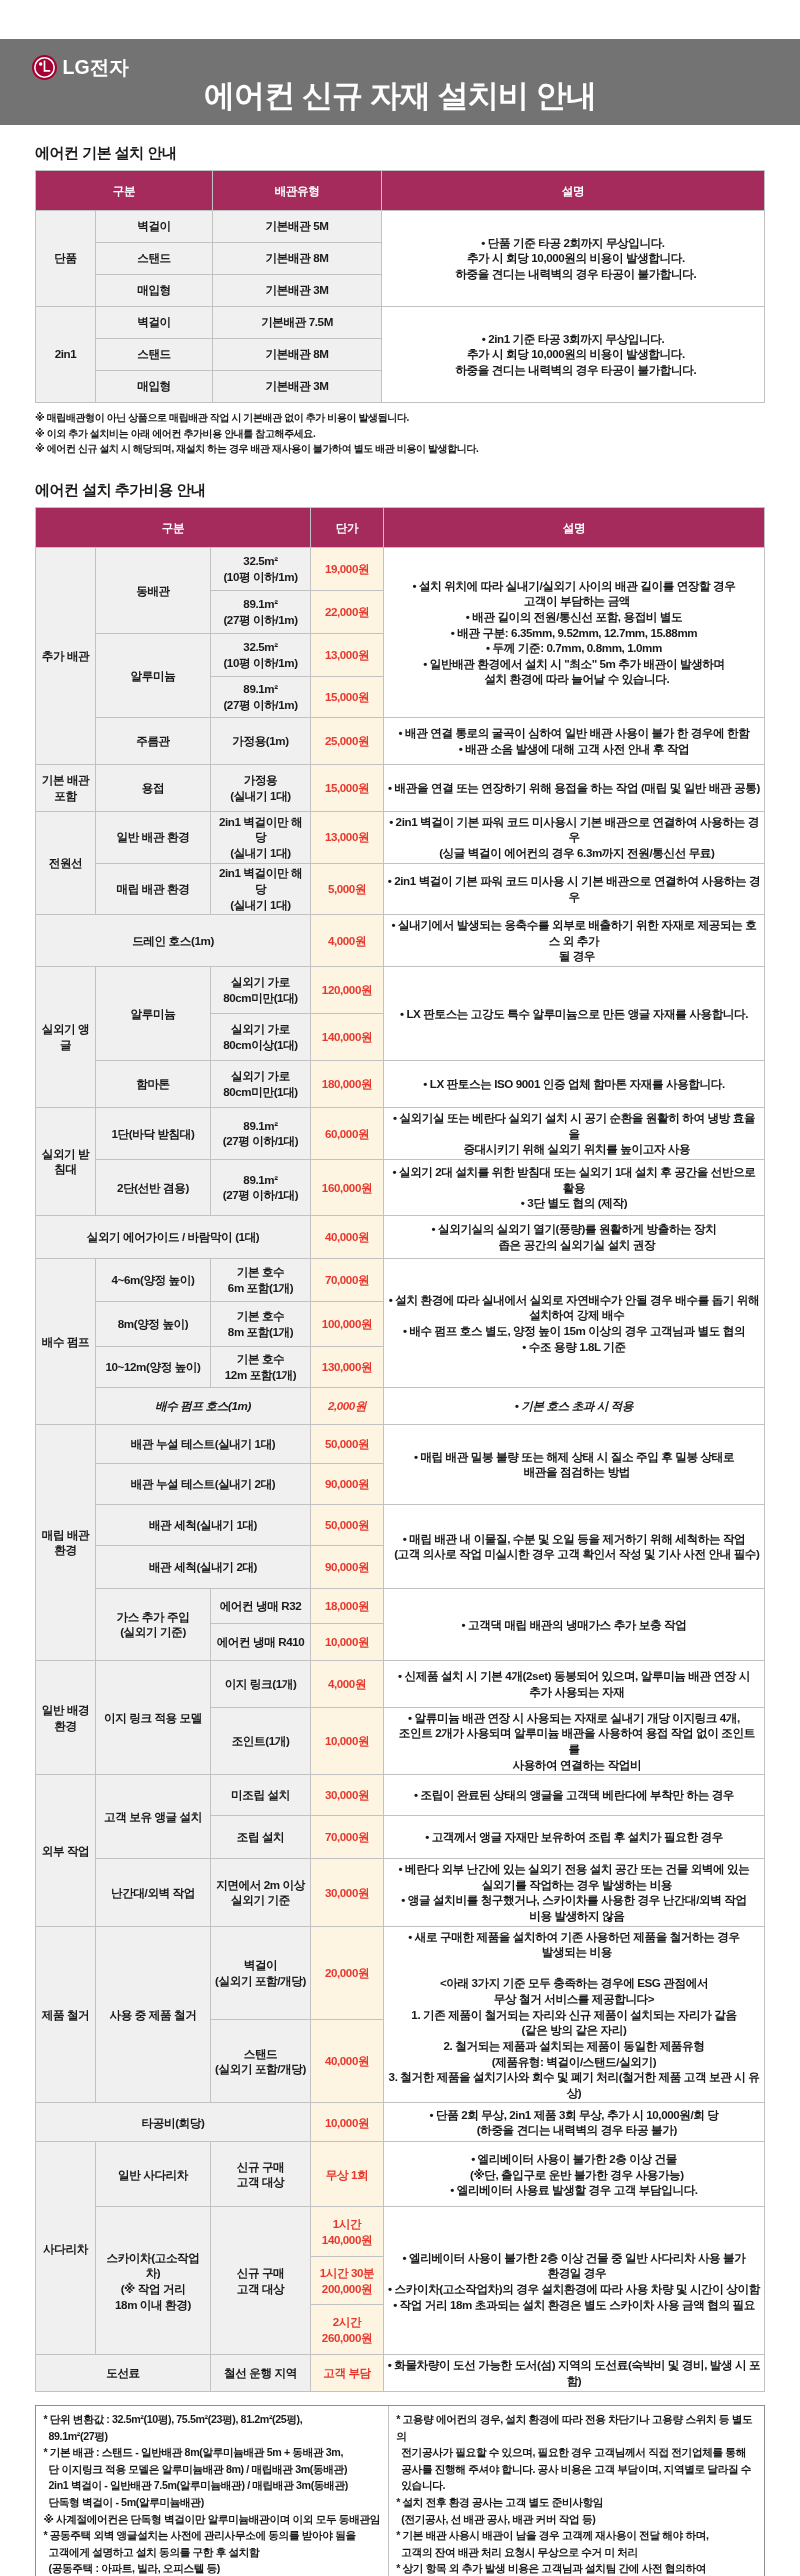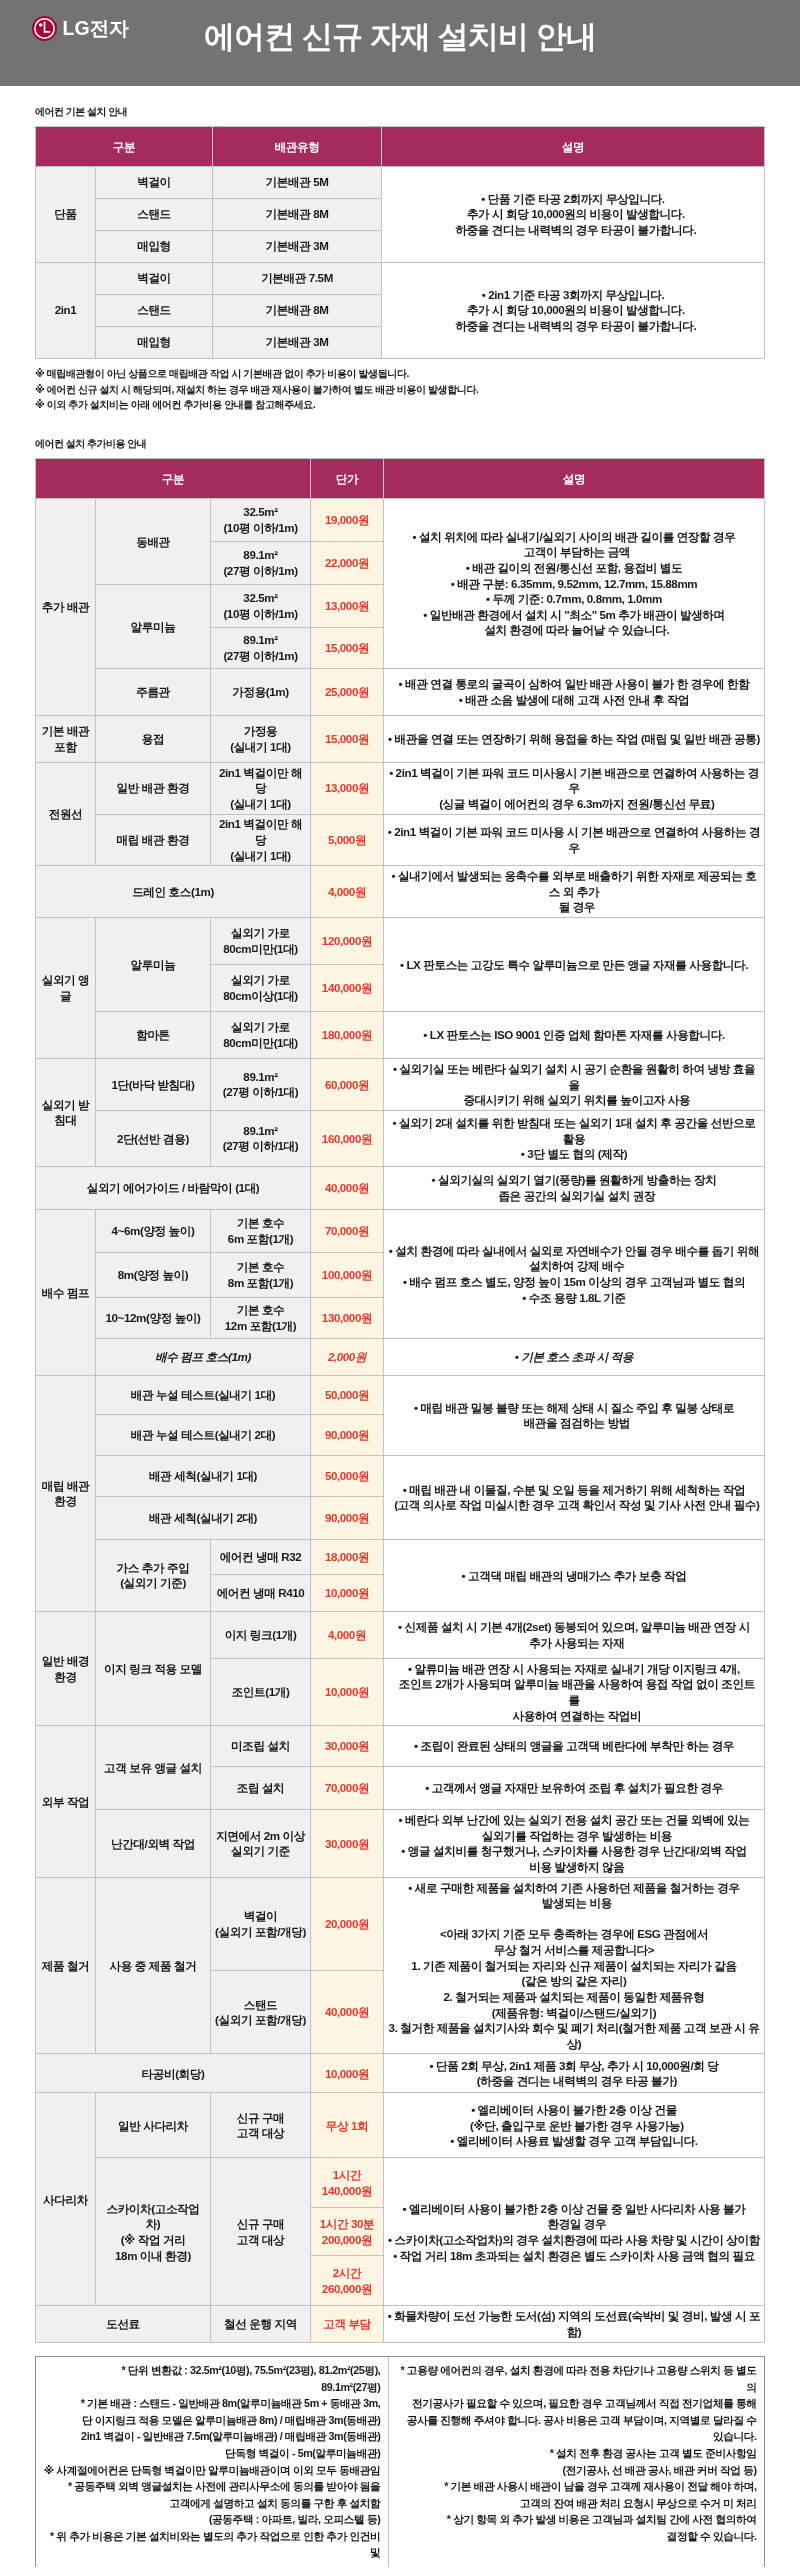--- a/index.html
+++ b/index.html
@@ -1,35 +1,35 @@
 <!DOCTYPE html>
 <html style="font-size:15px"><head>
 <meta charset="utf-8">
 <style>
   html,body{margin:0;padding:0;background:#ffffff;}
   body{width:800px;font-family:"Liberation Sans","DejaVu Sans",sans-serif;color:#1a1a1a;}
   .topbar{background:#737373;height:86px;position:relative;}
   .logo{position:absolute;left:32px;top:15px;display:flex;align-items:center;gap:5.6px;color:#fff;font-weight:700;font-size:19.5px;}
-  .page-title{color:#ffffff;font-size:31px;font-weight:700;text-align:center;padding-top:16px;letter-spacing:-0.9px;}
+  .page-title{color:#ffffff;font-size:31px;font-weight:700;text-align:center;padding-top:36px;letter-spacing:-0.9px;margin-top:39px;}
   .content{padding:0 35px 0 35px;}
-  .sec-title{font-size:10px;font-weight:700;margin:18.6px 0 7.4px 0;letter-spacing:-0.5px;}
+  .sec-title{font-size:15px;font-weight:700;margin:18.6px 0 7.4px 0;letter-spacing:-0.5px;}
   table.tbl{border-collapse:collapse;width:100%;table-layout:fixed;border:1.4px solid #8f8f8f;}
   table.tbl th,table.tbl td{border:0.9px solid #c2c2c2;text-align:center;vertical-align:middle;
     font-size:11.6px;font-weight:600;padding:1.9px 3.7px;line-height:1.35;letter-spacing:-0.4px;overflow:hidden;}
   th.c-head{background:#a42b5b;color:#ffffff;font-size:13px;font-weight:700;height:35px;}
   td.c-label{background:#f0f0f0;}
   td.c-price{background:#fdf5e1;color:#e8382d;font-weight:700;}
   td.c-desc{background:#ffffff;text-align:left;padding:3.7px 7.4px;}
   td.c-desc div{white-space:pre-wrap;}
   tr.sep td{border-top:1.4px solid #9a9a9a;}
   .notes{font-size:10px;font-weight:700;line-height:1.55;margin:7.4px 0 1.9px 0;letter-spacing:-0.4px;}
   .footbox{display:flex;border:1.4px solid #8f8f8f;border-bottom:none;margin-top:13px;
     font-size:10.7px;font-weight:600;line-height:1.55;letter-spacing:-0.4px;}
   .footbox .col{padding:5.6px 7.4px;}
-  .footbox .col div{white-space:pre-wrap;text-align:right;}
+  .footbox .col div{white-space:pre-wrap;}
   .footbox .col.left{width:337px;border-right:0.9px solid #c2c2c2;flex:none;}
   .footbox .col.right{flex:1;}
 </style>
 </head>
 <body>
 
 <div class="topbar">
   <div class="logo">
     <span style="display:inline-flex;">
       <svg width="25" height="25" viewBox="0 0 24 24">
@@ -95,22 +95,22 @@
           <td class="c-label">기본배관 8M</td>
         </tr>
         <tr style="height: 32px;">
           <td class="c-label">매입형</td>
           <td class="c-label">기본배관 3M</td>
         </tr>
       </tbody>
     </table>
   <div class="notes">
       <div>※ 매립배관형이 아닌 상품으로 매립배관 작업 시 기본배관 없이 추가 비용이 발생됩니다.</div>
+      <div>※ 이외 추가 설치비는 아래 에어컨 추가비용 안내를 참고해주세요.</div>
       <div>※ 에어컨 신규 설치 시 해당되며, 재설치 하는 경우 배관 재사용이 불가하여 별도 배관 비용이 발생합니다.</div>
-      <div>※ 이외 추가 설치비는 아래 에어컨 추가비용 안내를 참고해주세요.</div>
     </div>
 
   <div class="sec-title" style="margin-top:24px;">에어컨 설치 추가비용 안내</div>
   <table class="tbl">
       <colgroup>
         <col style="width: 60px;">
         <col style="width: 115px;">
         <col style="width: 100px;">
         <col style="width: 73px;">
         <col>

